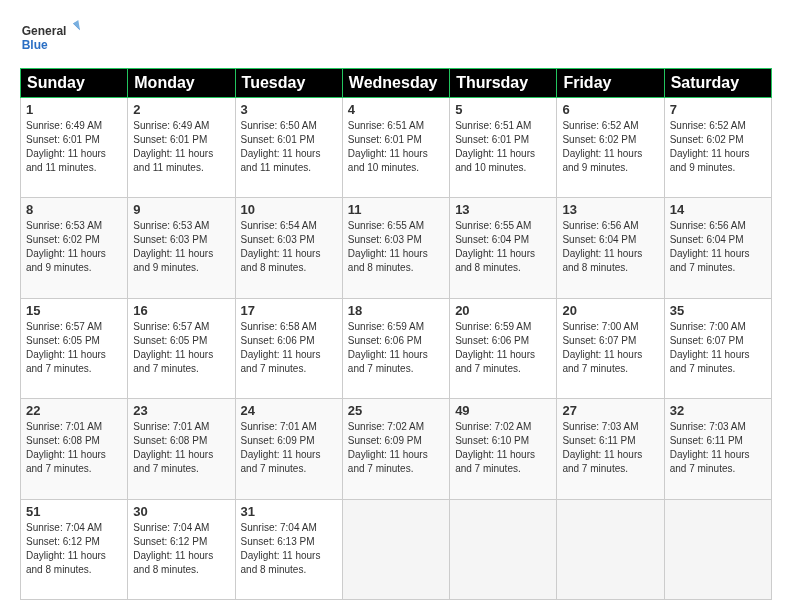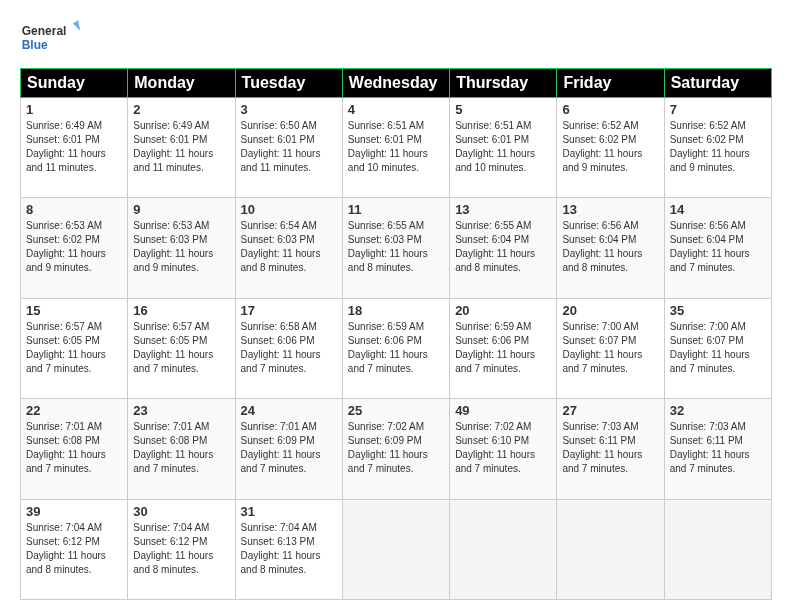--- a/index.html
+++ b/index.html
@@ -229,21 +229,21 @@
             <span class="day-num">27</span>
             <div class="day-info">Sunrise: 7:03 AM<br>Sunset: 6:11 PM<br>Daylight: 11 hours and 7 minutes.</div>
           </td>
           <td>
             <span class="day-num">32</span>
             <div class="day-info">Sunrise: 7:03 AM<br>Sunset: 6:11 PM<br>Daylight: 11 hours and 7 minutes.</div>
           </td>
         </tr>
         <tr>
           <td>
-            <span class="day-num">39</span>
+            <span class="day-num">51</span>
             <div class="day-info">Sunrise: 7:04 AM<br>Sunset: 6:12 PM<br>Daylight: 11 hours and 8 minutes.</div>
           </td>
           <td>
             <span class="day-num">30</span>
             <div class="day-info">Sunrise: 7:04 AM<br>Sunset: 6:12 PM<br>Daylight: 11 hours and 8 minutes.</div>
           </td>
           <td>
             <span class="day-num">31</span>
             <div class="day-info">Sunrise: 7:04 AM<br>Sunset: 6:13 PM<br>Daylight: 11 hours and 8 minutes.</div>
           </td>

